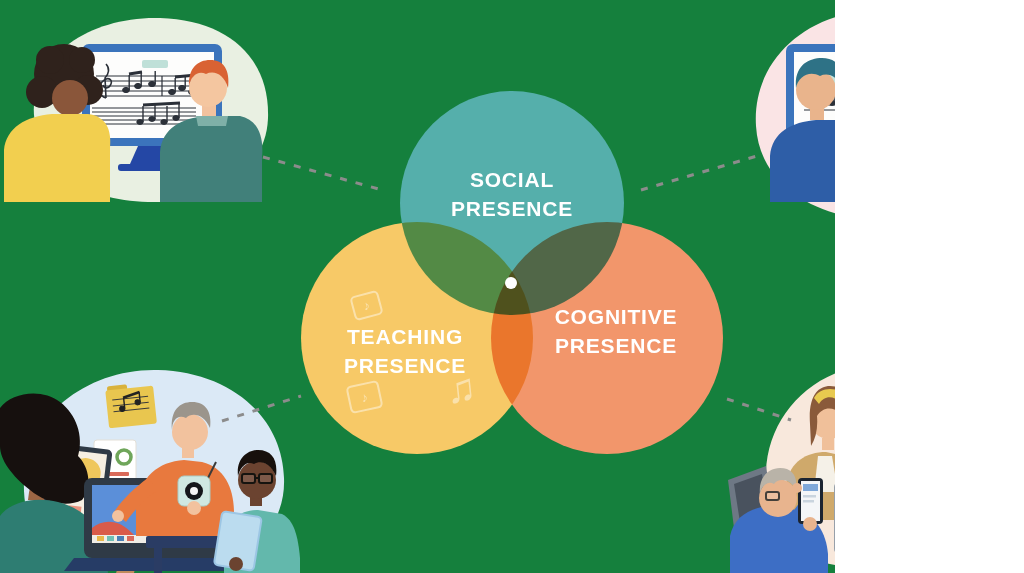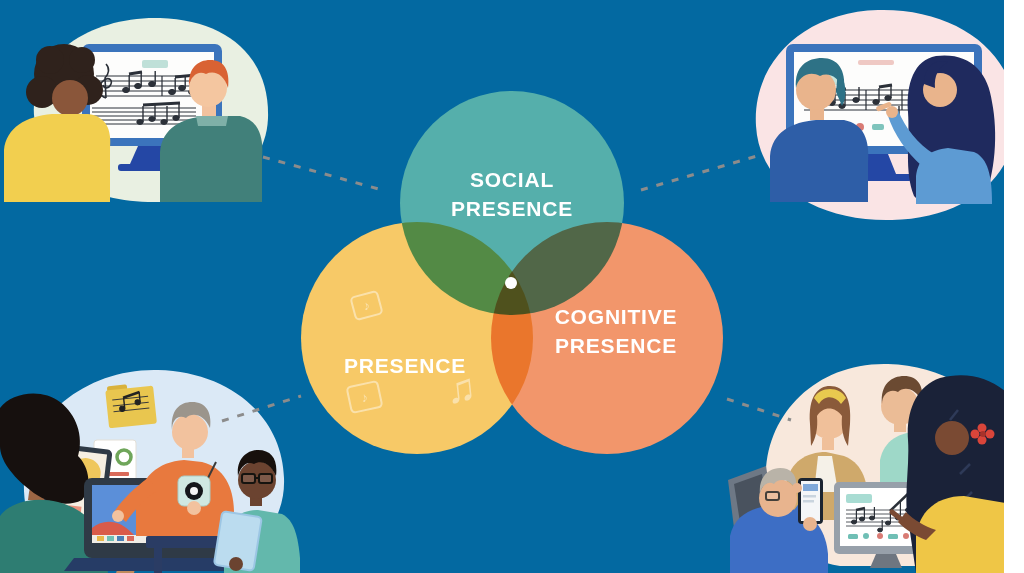--- a/index.html
+++ b/index.html
@@ -1,16 +1,16 @@
 <!DOCTYPE html>
 <html><head>
 <meta charset="utf-8">
 <style>
   html,body{margin:0;padding:0;background:#ffffff;}
-  .stage{position:relative;width:1004px;height:573px;background:#0369a1;overflow:hidden;
+  .stage{position:relative;width:835px;height:573px;background:#15803d;overflow:hidden;
          font-family:"Liberation Sans",sans-serif;}
   .stage svg{position:absolute;display:block;}
   .vignette{z-index:1;}
   .connectors{z-index:2;left:0;top:0;}
   .connectors line{stroke-width:3;stroke-dasharray:7 9;}
   .venn{z-index:3;isolation:isolate;}
   .venn circle{mix-blend-mode:multiply;}
   .venn-label{position:absolute;z-index:4;transform:translate(-50%,-50%);
       color:#ffffff;font-weight:bold;font-size:21px;letter-spacing:0.8px;
       line-height:1.38;text-align:center;white-space:nowrap;}
@@ -374,21 +374,21 @@
     <circle cx="215" cy="116" r="112" fill="#55AFAB"></circle>
     <circle cx="120" cy="251" r="116" fill="#F7C967"></circle>
     <circle cx="310" cy="251" r="116" fill="#F2966B"></circle>
   </svg>
 
   <div class="venn-label" style="left:512px;top:195px">
     <span>SOCIAL</span><br>
     <span>PRESENCE</span>
   </div>
   <div class="venn-label" style="left:405px;top:352px">
-    <br>
+    <span>TEACHING</span><br>
     <span>PRESENCE</span>
   </div>
   <div class="venn-label" style="left:616px;top:332px">
     <span>COGNITIVE</span><br>
     <span>PRESENCE</span>
   </div>
 
   <div class="center-dot"></div>
 
   <div class="wm wm-frame" style="left:352px;top:293px;width:25px;height:21px;transform:rotate(-15deg)">♪</div>

